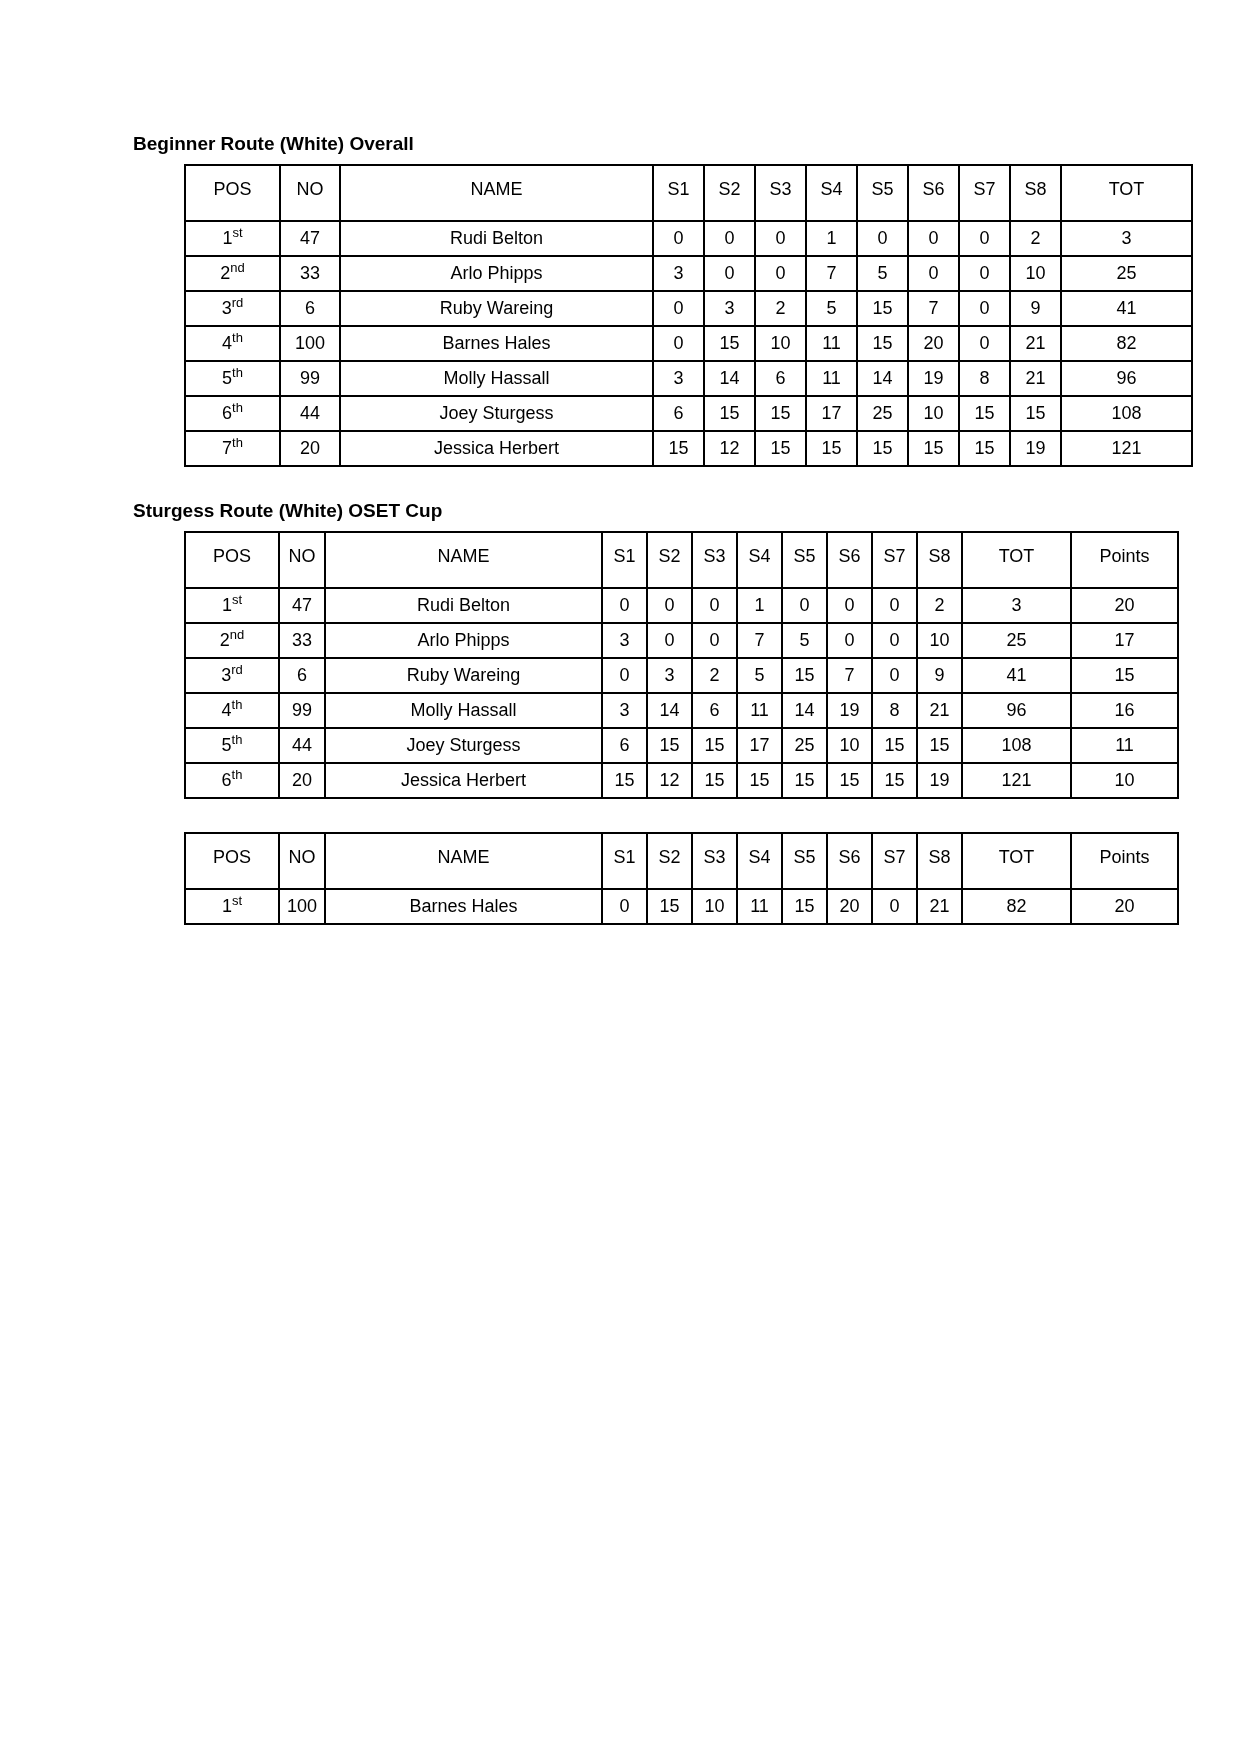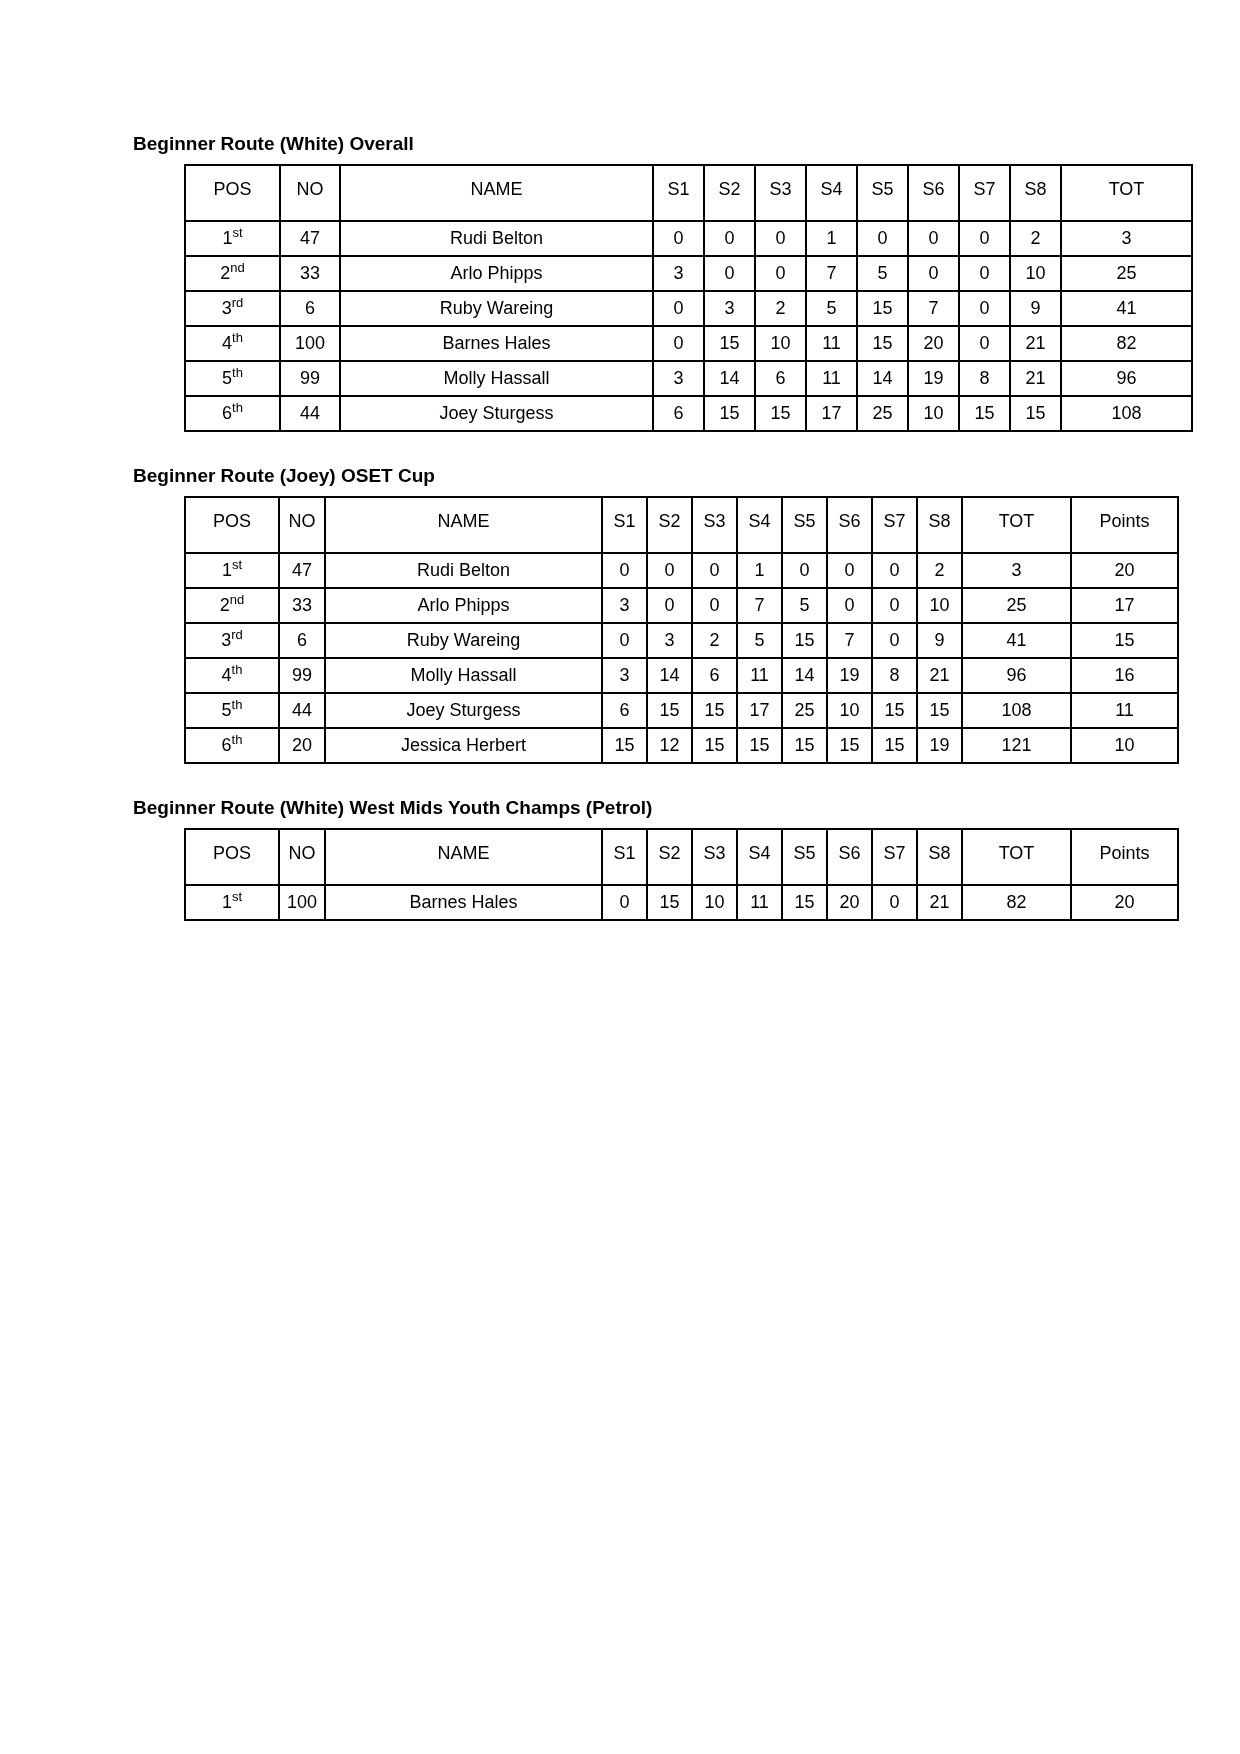--- a/index.html
+++ b/index.html
@@ -177,26 +177,40 @@
             <td>6</td>
             <td>15</td>
             <td>15</td>
             <td>17</td>
             <td>25</td>
             <td>10</td>
             <td>15</td>
             <td>15</td>
             <td>108</td>
           </tr>
+          <tr>
+            <td><span>7</span><sup class="pos-sup">th</sup></td>
+            <td>20</td>
+            <td>Jessica Herbert</td>
+            <td>15</td>
+            <td>12</td>
+            <td>15</td>
+            <td>15</td>
+            <td>15</td>
+            <td>15</td>
+            <td>15</td>
+            <td>19</td>
+            <td>121</td>
+          </tr>
         </tbody>
       </table>
   </section>
 
   <section class="result-section">
-    <h2 class="section-title">Beginner Route (Joey) OSET Cup</h2>
+    <h2 class="section-title">Sturgess Route (White) OSET Cup</h2>
     <table class="results-table">
         <colgroup>
           <col style="width: 94px;">
           <col style="width: 46px;">
           <col style="width: 277px;">
           <col style="width: 45px;">
           <col style="width: 45px;">
           <col style="width: 45px;">
           <col style="width: 45px;">
           <col style="width: 45px;">
@@ -312,21 +326,20 @@
             <td>15</td>
             <td>19</td>
             <td>121</td>
             <td>10</td>
           </tr>
         </tbody>
       </table>
   </section>
 
   <section class="result-section">
-    <h2 class="section-title">Beginner Route (White) West Mids Youth Champs (Petrol)</h2>
     <table class="results-table">
         <colgroup>
           <col style="width: 94px;">
           <col style="width: 46px;">
           <col style="width: 277px;">
           <col style="width: 45px;">
           <col style="width: 45px;">
           <col style="width: 45px;">
           <col style="width: 45px;">
           <col style="width: 45px;">

